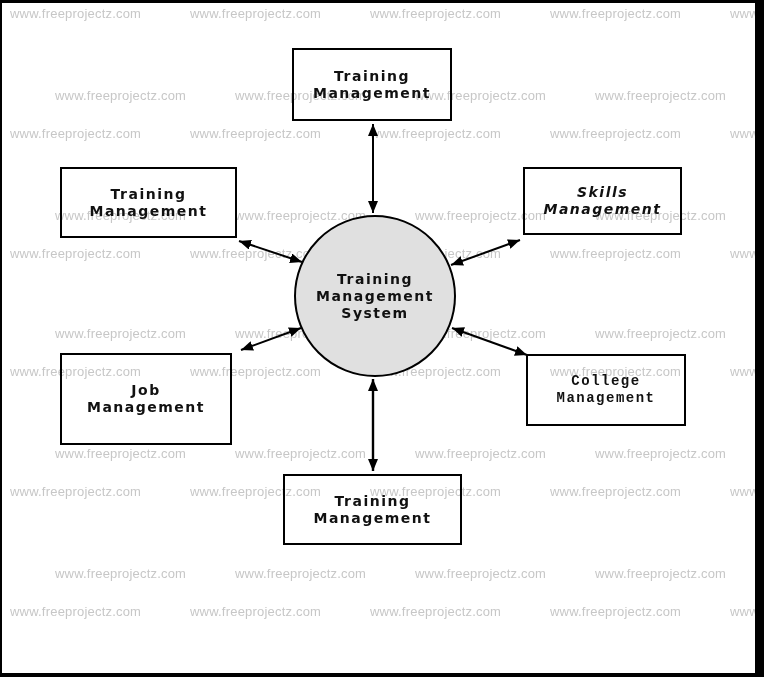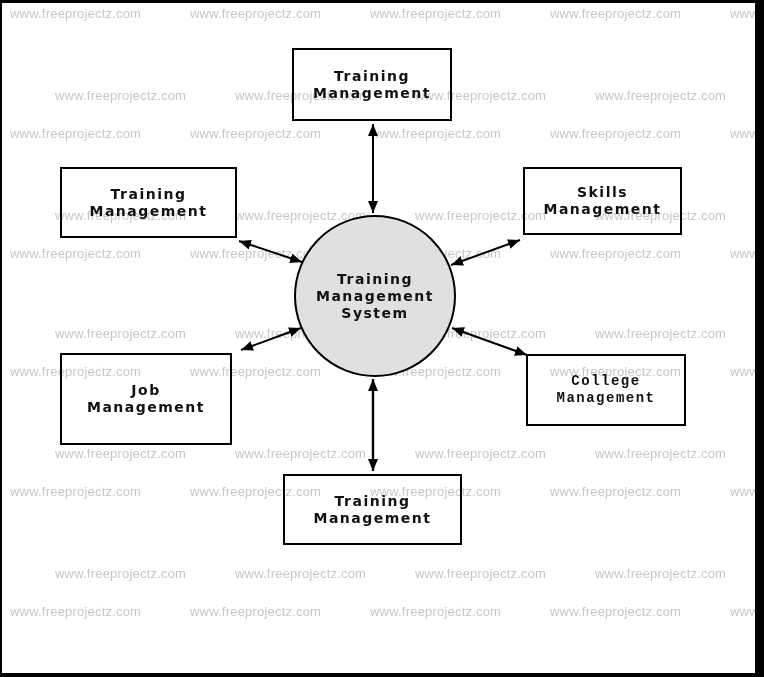--- a/index.html
+++ b/index.html
@@ -28,21 +28,21 @@
   }
   
   .entity-box{
     position:absolute;border:2px solid #000;background:transparent;
     display:flex;flex-direction:column;align-items:center;justify-content:center;
     font-weight:bold;font-size:14px;line-height:17px;letter-spacing:1.5px;
     color:#111;text-align:center;z-index:3;box-sizing:border-box;
   }
   .box-training{left:292px;top:48px;width:160px;height:73px;}
   .box-knowledge{left:60px;top:167px;width:177px;height:71px;}
-  .box-skills{left:523px;top:167px;width:159px;height:68px;}
+  .box-skills{left:523px;top:167px;width:159px;height:68px;font-style:italic;}
   .box-job{left:60px;top:353px;width:172px;height:92px;}
   .box-college{left:526px;top:354px;width:160px;height:72px;font-family:Liberation Mono, monospace;}
   .box-company{left:283px;top:474px;width:179px;height:71px;}
   
   .title-box{
     position:absolute;left:117px;top:602px;width:508px;height:39px;
     border:2px solid #000;background:transparent;display:flex;
     align-items:center;justify-content:center;z-index:3;box-sizing:border-box;
   }
   .title-text{

